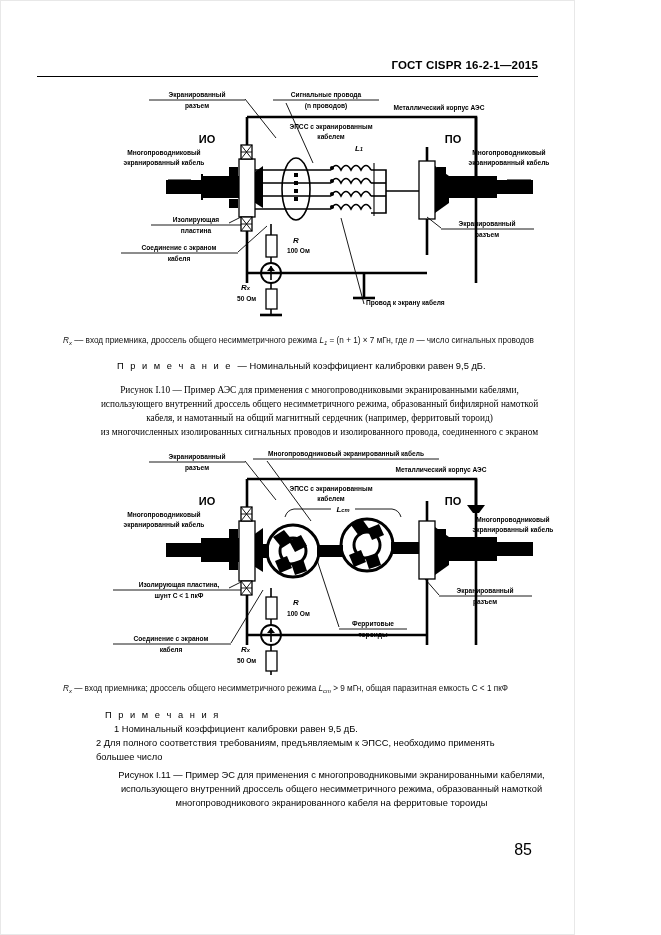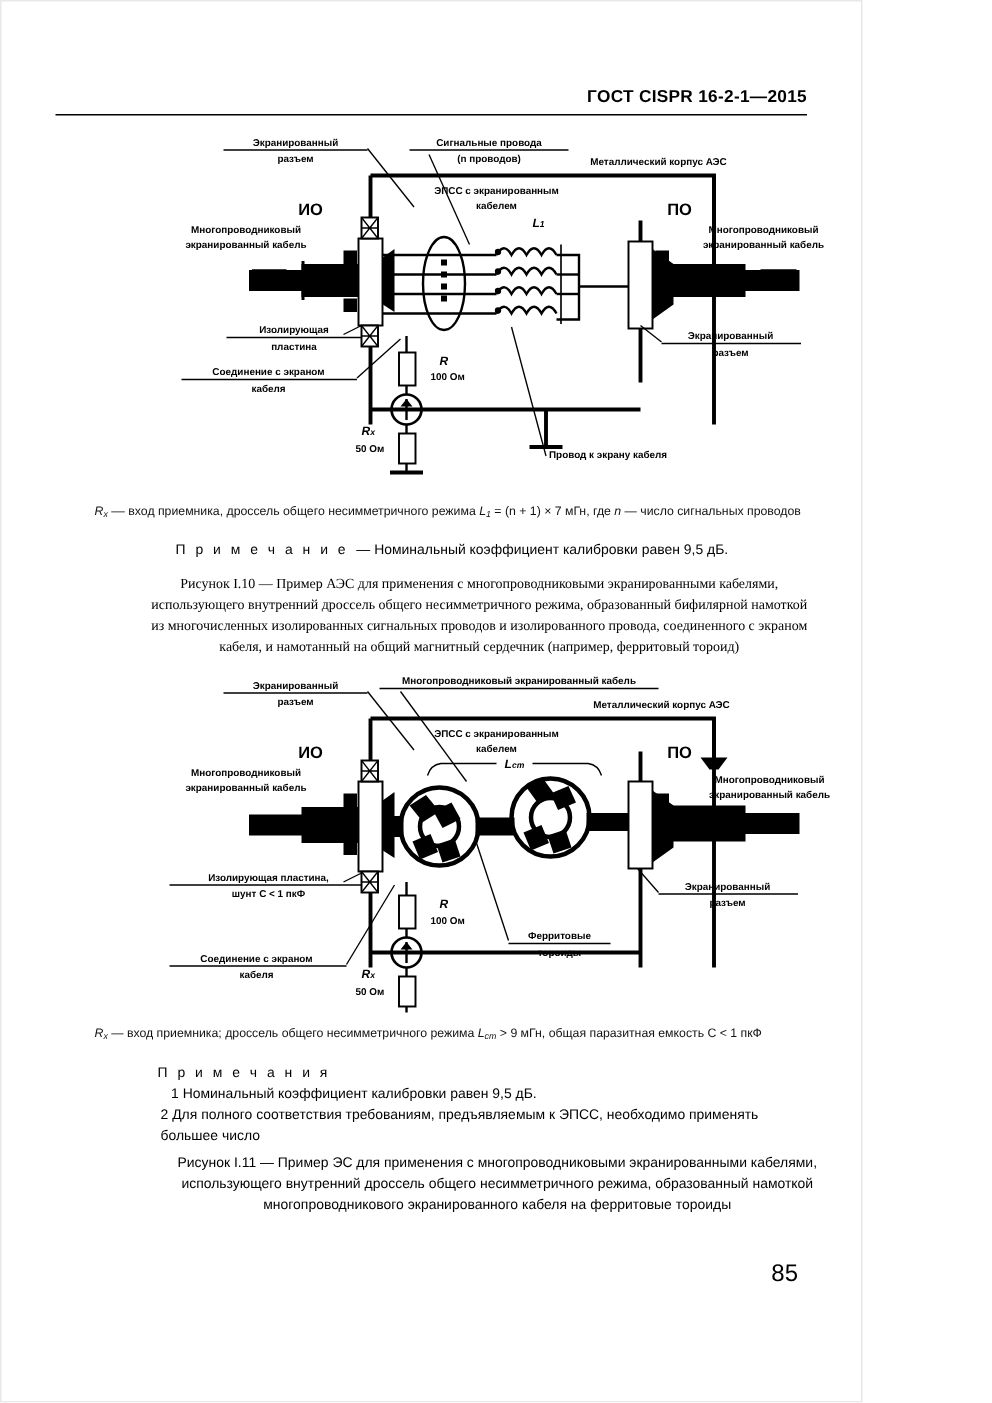--- a/index.html
+++ b/index.html
@@ -238,22 +238,22 @@
     <i class="it">R</i><i class="it sub">x</i><span> –– вход приемника, дроссель общего несимметричного режима </span><i class="it">L</i><i class="it sub">1</i><span> = (n + 1) × 7 мГн, где </span><i class="it">n</i><span> — число сигнальных проводов</span>
   </div>
 
   <div class="para" style="left:116px; top:359px; right:40px;">
     <span class="spaced">П р и м е ч а н и е</span>&nbsp;&nbsp;<span>—  Номинальный коэффициент калибровки равен 9,5 дБ.</span>
   </div>
 
   <div class="para center" style="left:28px; top:383px; width:581px;font-family:Liberation Serif, serif;">
     <div>Рисунок I.10 — Пример АЭС для применения с многопроводниковыми экранированными кабелями,</div>
     <div>использующего внутренний дроссель общего несимметричного режима, образованный бифилярной намоткой</div>
+    <div>кабеля, и намотанный на общий магнитный сердечник (например, ферритовый тороид)</div>
     <div>из многочисленных изолированных сигнальных проводов и изолированного провода, соединенного с экраном</div>
-    <div>кабеля, и намотанный на общий магнитный сердечник (например, ферритовый тороид)</div>
   </div>
 
   <div class="fig" style="top:444px;">
   <svg width="661" height="230" viewBox="0 0 661 230" xmlns="http://www.w3.org/2000/svg">
 
     <text class="lbl" x="196" y="14" text-anchor="middle">Экранированный</text>
     <line class="ul" x1="148" y1="17" x2="244" y2="17"></line>
     <text class="lbl" x="196" y="25" text-anchor="middle">разъем</text>
     <path class="lead" d="M244 16 L275 55"></path>
 
@@ -377,21 +377,21 @@
   </svg>
   </div>
 
   <div class="note-line" style="left:62px; top:682px; right:40px;">
     <i class="it">R</i><i class="it sub">x</i><span> — вход приемника; дроссель общего несимметричного режима </span><i class="it">L</i><i class="it sub">ст</i><span> &gt; 9 мГн, общая паразитная емкость C &lt; 1 пкФ</span>
   </div>
 
   <div class="para" style="left:62px; top:708px; right:40px;">
     <div style="margin-left:42px;"><span class="spaced">П р и м е ч а н и я</span></div>
     <div style="margin-left:51px;">1 Номинальный коэффициент калибровки равен 9,5 дБ.</div>
-    <div style="margin-left:44px;">2 Для полного соответствия требованиям, предъявляемым к ЭПСС, необходимо применять большее число</div>
+    <div style="margin-left:33px;">2 Для полного соответствия требованиям, предъявляемым к ЭПСС, необходимо применять большее число</div>
   </div>
 
   <div class="para center" style="left:40px; top:768px; width:581px;">
     <div>Рисунок I.11 — Пример ЭС для применения с многопроводниковыми экранированными кабелями,</div>
     <div>использующего внутренний дроссель общего несимметричного режима, образованный намоткой</div>
     <div>многопроводникового экранированного кабеля на ферритовые тороиды</div>
   </div>
 
   <div class="pageno">85</div>
 

